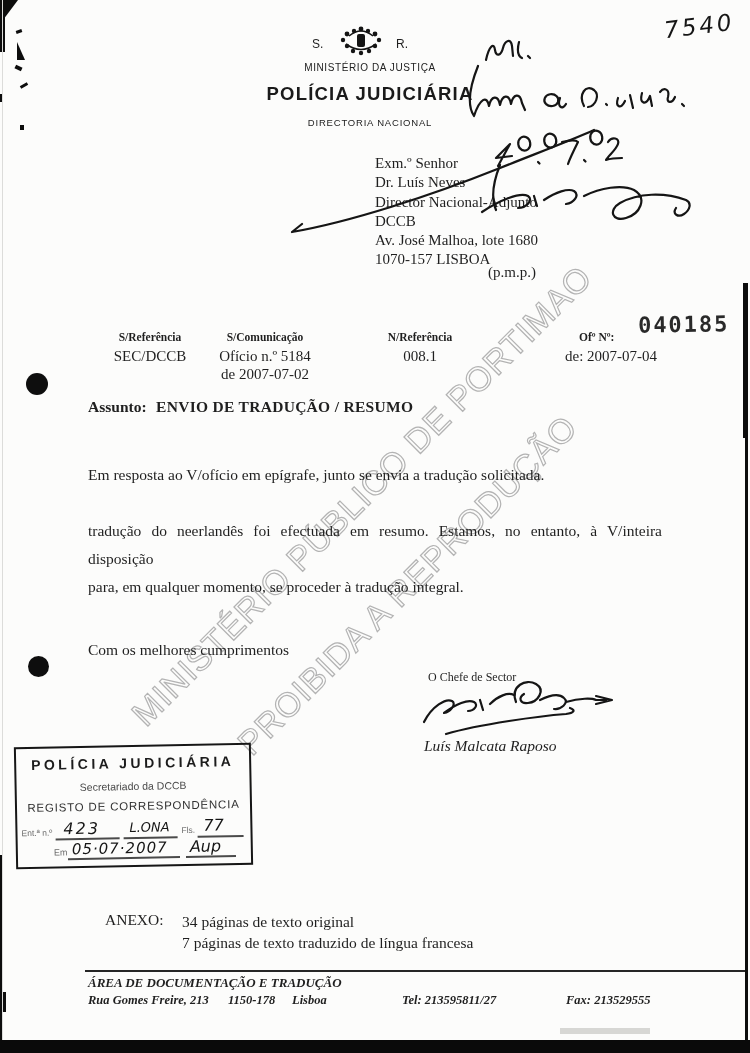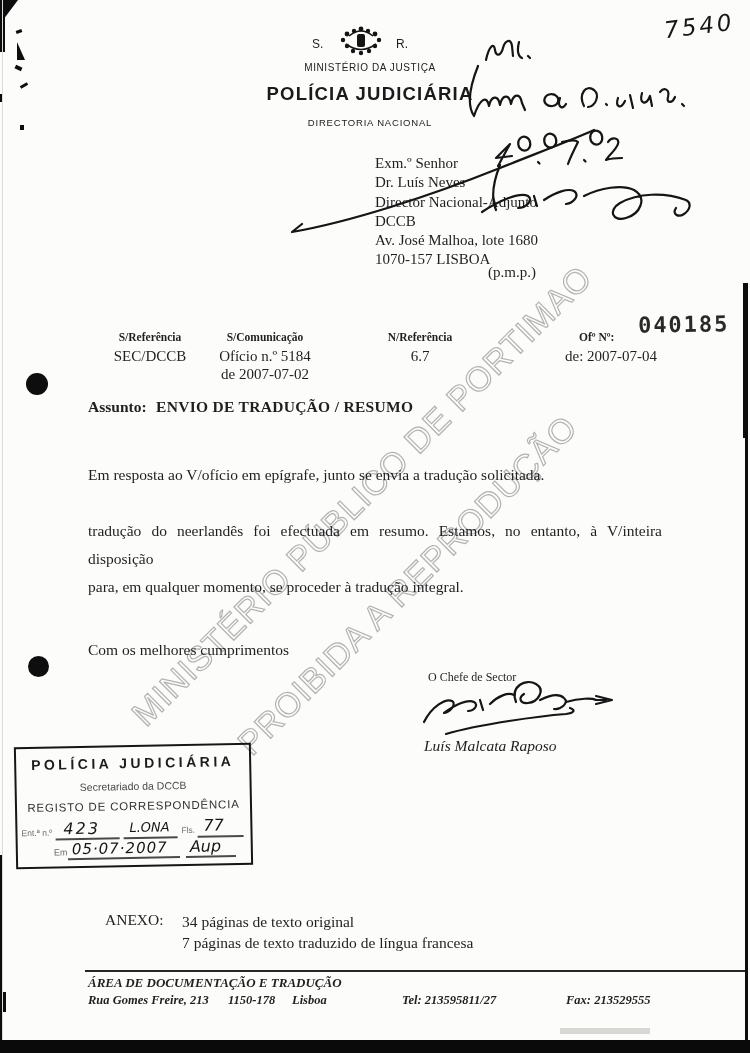--- a/index.html
+++ b/index.html
@@ -75,21 +75,21 @@
   <div class="abs mono" style="left:638px;top:312px;font-size:22px;font-weight:bold;letter-spacing:2px;color:#181818;transform:rotate(-1deg);opacity:.92;">040185</div>
 
   <div class="abs b ctr" style="left:90px;top:331px;width:120px;font-size:11.5px;">S/Referência</div>
   <div class="abs ctr" style="left:90px;top:348px;width:120px;font-size:15px;">SEC/DCCB</div>
 
   <div class="abs b ctr" style="left:205px;top:331px;width:120px;font-size:11.5px;">S/Comunicação</div>
   <div class="abs ctr" style="left:195px;top:348px;width:140px;font-size:15px;">Ofício n.º 5184</div>
   <div class="abs ctr" style="left:195px;top:366px;width:140px;font-size:15px;">de 2007-07-02</div>
 
   <div class="abs b ctr" style="left:360px;top:331px;width:120px;font-size:11.5px;">N/Referência</div>
-  <div class="abs ctr" style="left:360px;top:348px;width:120px;font-size:15px;">6.7</div>
+  <div class="abs ctr" style="left:360px;top:348px;width:120px;font-size:15px;">008.1</div>
 
   <div class="abs b" style="left:565px;top:331px;font-size:11.5px;margin-left:14px;">Ofº Nº:</div>
   <div class="abs" style="left:565px;top:348px;font-size:15px;">de: 2007-07-04</div>
 
   <span class="abs b" style="left:88px;top:398px;font-size:15.5px;">Assunto:</span>
   <span class="abs b" style="left:156px;top:398px;font-size:15.5px;letter-spacing:0.3px;">ENVIO DE TRADUÇÃO / RESUMO</span>
 
   <div class="abs bodytxt" style="left:88px;top:465px;width:580px;">Em resposta ao V/ofício em epígrafe, junto se envia a tradução solicitada.</div>
 
   <div class="abs" style="left:88px;top:517px;width:574px;font-size:15.5px;line-height:28px;">

